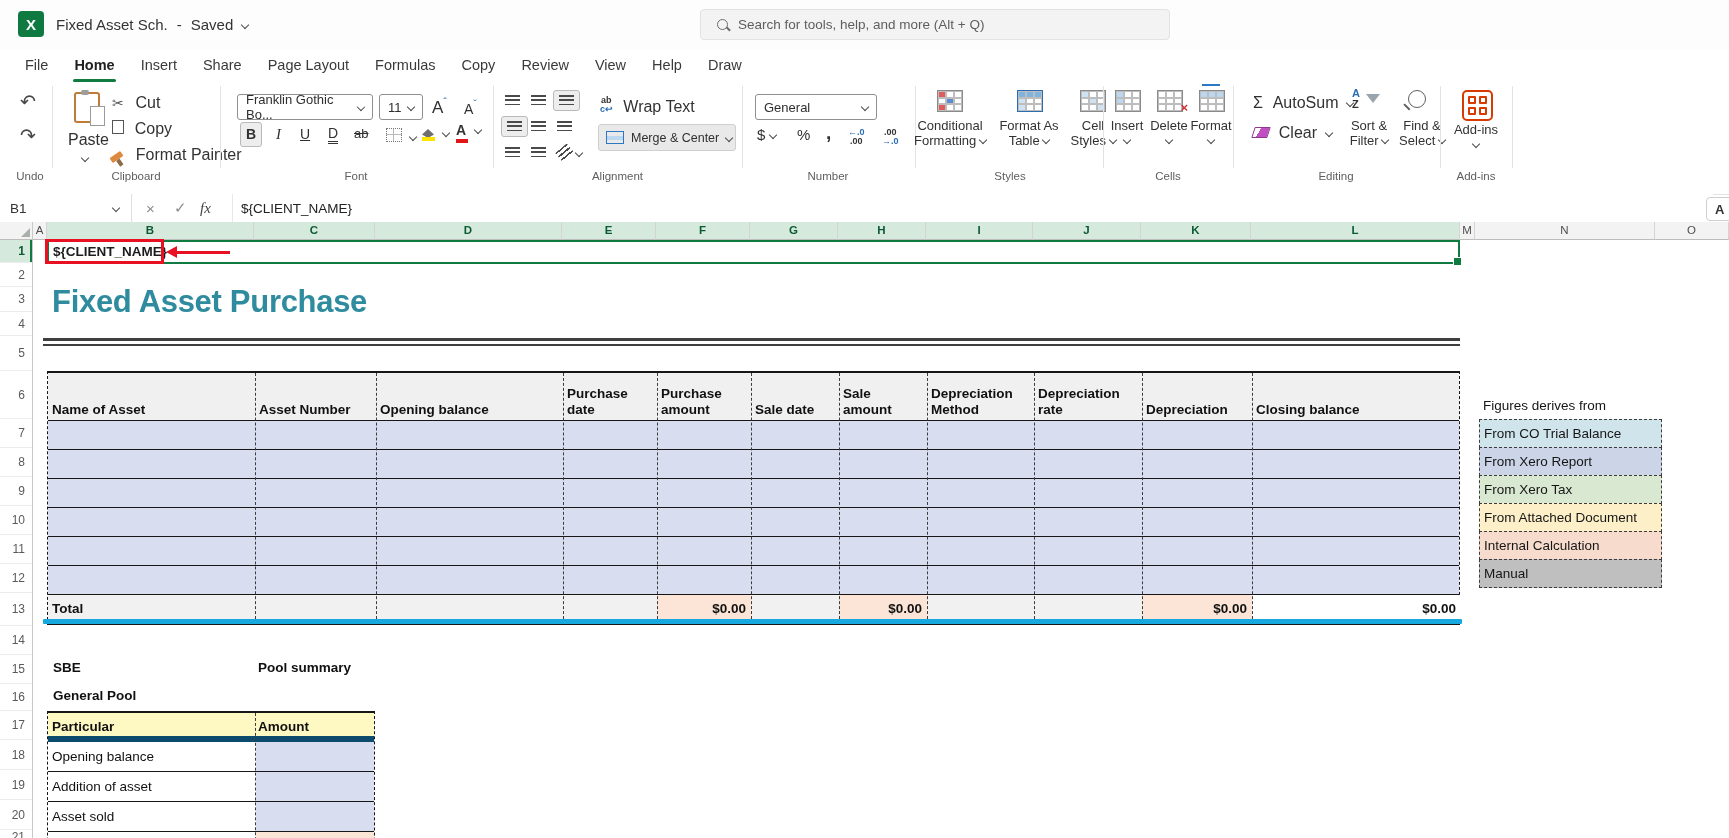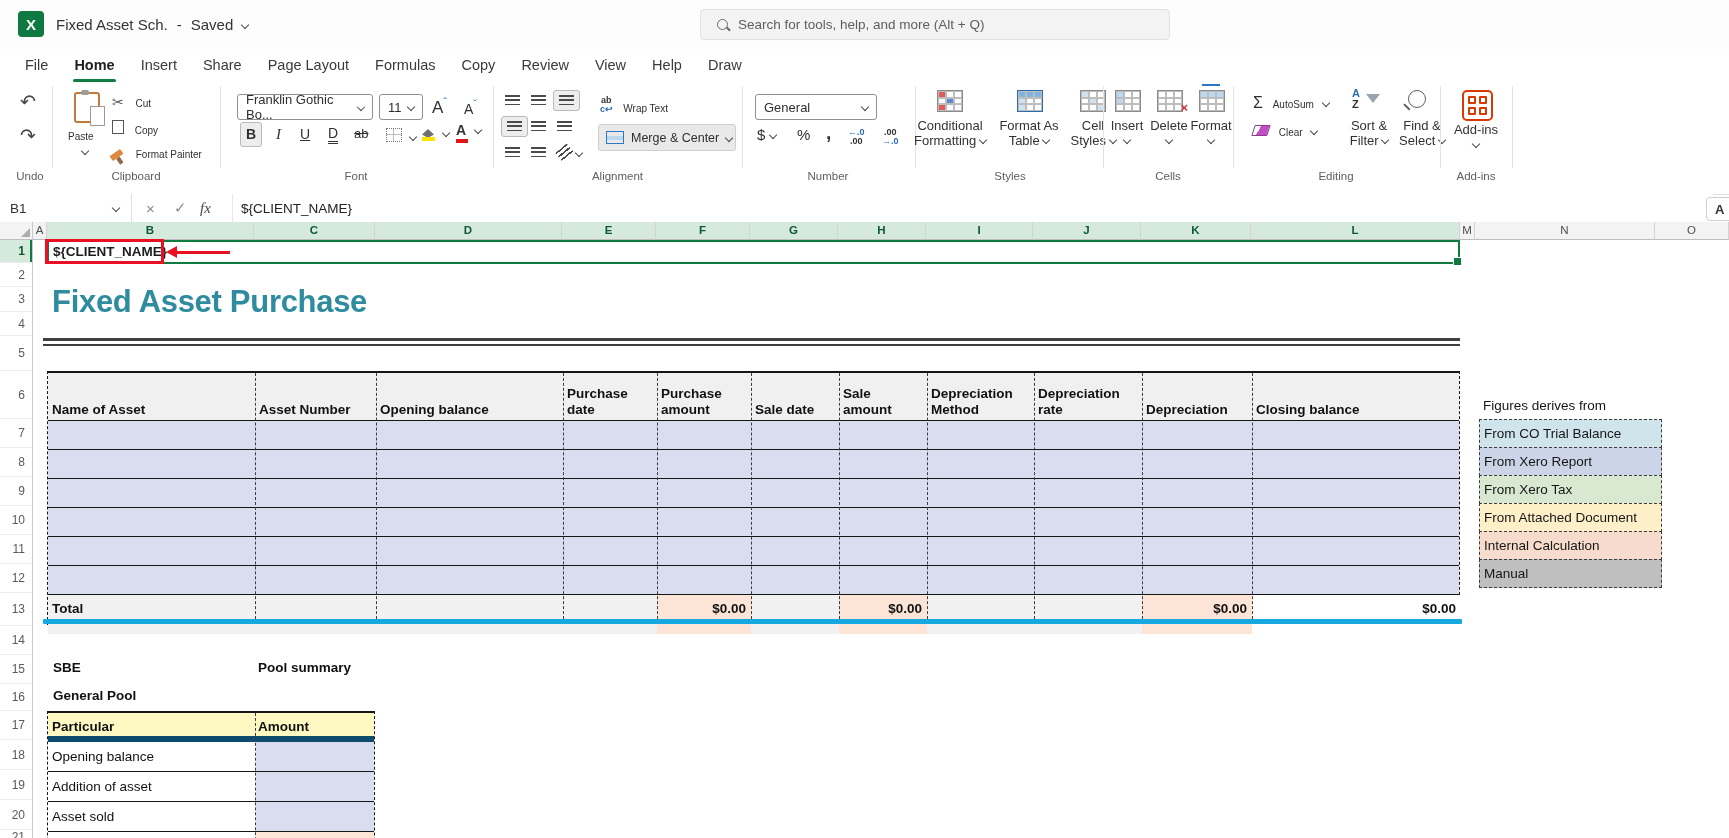--- a/index.html
+++ b/index.html
@@ -22,21 +22,21 @@
   
   #menubar{position:absolute;top:49px;left:0;right:0;height:33px;background:#fff;display:flex;padding-left:12px}
   #menubar .tab{position:relative;line-height:33px;padding:0 13px;font-size:14.5px;color:#3a3a3a;cursor:default}
   #menubar .tab:nth-child(2){font-weight:bold;color:#212121}
   #menubar .tab:nth-child(2)::after{content:"";position:absolute;left:12px;right:12px;bottom:0;height:3px;background:#117b41;border-radius:2px}
 
   
   #ribbon{position:absolute;top:82px;left:0;right:0;height:112px;background:#fff;border-bottom:1px solid #e3e3e3;font-size:13.5px}
   .divider{position:absolute;top:4px;height:82px;width:1px;background:#e3e3e3}
   .grp-label{position:absolute;top:88px;font-size:11.5px;color:#5e5e5e;text-align:center}
-  .rbtn-label{font-size:10px;color:#323232;white-space:nowrap}
+  .rbtn-label{font-size:16px;color:#323232;white-space:nowrap}
   .two-line{text-align:center;font-size:13px;line-height:15px;color:#323232}
   .ic-grid{width:24px;height:20px;border:1px solid #8a8a8a;display:grid;grid-template:repeat(3,1fr)/repeat(3,1fr);background:#fff}
   .ic-grid>span{border:0.5px solid #bdbdbd}
   .bars{display:inline-block;width:15px;height:11px;background:repeating-linear-gradient(to bottom,#4a4a4a 0 1.6px,transparent 1.6px 4.3px)}
   .boxed{border:1px solid #b9b9b9;background:#ededed;border-radius:3px;padding:4px 5px;line-height:0}
   .dec{font-size:9px;line-height:9px;color:#333;text-align:center;font-weight:bold}
   .clipboard{position:relative;width:22px;height:27px;border:2px solid #c07a3a;border-radius:3px;background:#fff}
   .clipboard:before{content:"";position:absolute;top:-4px;left:5px;width:8px;height:5px;background:#9d9d9d;border-radius:2px}
   .clipboard:after{content:"";position:absolute;right:-7px;bottom:-5px;width:13px;height:18px;background:#fff;border:1.5px solid #9a9a9a}
   .copyic{position:relative;display:inline-block;width:10px;height:12px;border:1.4px solid #555;background:#fff}
@@ -103,21 +103,21 @@
               border:1px solid #161616;border-top-width:2px;border-left-style:dashed;border-right-style:dashed}
   .cols{display:flex}
   .cols>*{box-sizing:border-box;flex:0 0 auto}
   .cols>:nth-child(1){width:207px}.cols>:nth-child(2){width:121px}.cols>:nth-child(3){width:187px}
   .cols>:nth-child(4){width:94px}.cols>:nth-child(5){width:94px}.cols>:nth-child(6){width:88px}
   .cols>:nth-child(7){width:88px}.cols>:nth-child(8){width:107px}.cols>:nth-child(9){width:108px}
   .cols>:nth-child(10){width:110px}.cols>:nth-child(11){width:209px}
   #mt-head{height:48px;background:#f0f0f0;border-bottom:1px solid #161616;box-sizing:border-box;align-items:flex-end}
   #mt-head>div{padding:2px 4px;font-size:13.5px;font-weight:bold;line-height:16px;color:#111}
   .mrow{height:29px;background:#d8ddef;border-bottom:1px solid #161616;box-sizing:border-box}
-  #mt-total{height:39px;background:#f1f1f1}
+  #mt-total{height:29px;background:#f1f1f1}
   #mt-total>div{font-size:13.5px;line-height:28px;color:#111}
   #mt-total>.money{text-align:right;padding-right:5px;font-weight:600}
   #mt-total>:nth-child(1){font-weight:bold;padding-left:4px}
   #mt-total>:nth-child(5),#mt-total>:nth-child(7),#mt-total>:nth-child(10){background:#fce4d6}
   #mt-total>:nth-child(11){background:#fff}
   .vline{position:absolute;top:0;bottom:0;width:0;border-left:1px dashed #3c3c3c}
   #blue-line{position:absolute;left:43px;top:397px;width:1419px;height:5px;background:#18a8e0;border-radius:1px}
 
   
   #legend-title{position:absolute;left:1483px;top:176px;font-size:13.5px;color:#161616}

